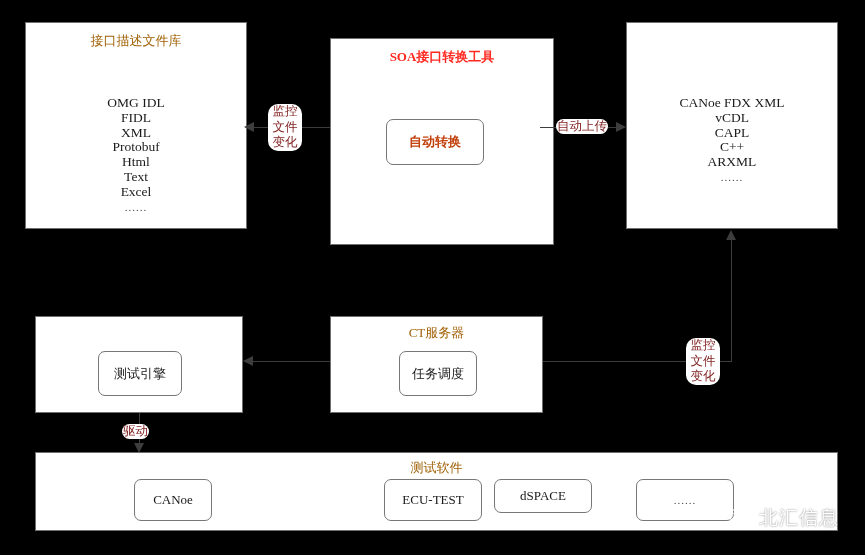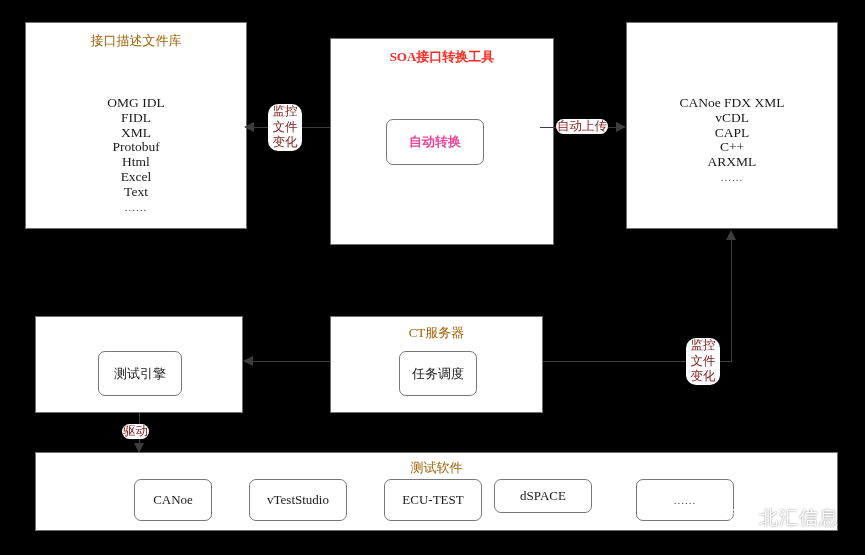--- a/index.html
+++ b/index.html
@@ -58,21 +58,21 @@
     border: 1px solid #777777;
     border-radius: 7px;
     box-sizing: border-box;
     display: flex;
     align-items: center;
     justify-content: center;
     font-size: 13px;
     color: #1a1a1a;
     white-space: nowrap;
   }
-  .chip.accent { color: #ec4899; font-weight: bold; }
+  .chip.accent { color: #c2410c; font-weight: bold; }
   .chip .ellip { font-size: 11px; letter-spacing: 1px; color: #444; }
 
   
   .line-h {
     position: absolute;
     height: 0;
     border-top: 1.4px solid #3d3d3d;
   }
   .line-v {
     position: absolute;
@@ -138,22 +138,22 @@
 <div id="canvas">
 
   <div class="box" style="left:25px; top:22px; width:222px; height:207px;">
     <div class="box-title" style="top:10px;">接口描述文件库</div>
     <div class="stack" style="top:73px;">
       <div>OMG IDL</div>
       <div>FIDL</div>
       <div>XML</div>
       <div>Protobuf</div>
       <div>Html</div>
+      <div>Text</div>
       <div>Excel</div>
-      <div>Text</div>
       <div class="ellip">......</div>
     </div>
   </div>
 
   <div class="box" style="left:330px; top:38px; width:224px; height:207px;">
     <div class="box-title accent" style="top:10px;">SOA接口转换工具</div>
     <div class="chip accent" style="left:55px; top:80px; width:98px; height:46px;">自动转换</div>
   </div>
 
   <div class="box" style="left:626px; top:22px; width:212px; height:207px;">
@@ -201,21 +201,20 @@
     <div>变化</div>
   </div>
 
   <div class="line-v" style="left:139px; top:413px; height:30px;"></div>
   <div class="arrow down" style="left:134px; top:443px;"></div>
   <div class="edge-label" style="left:122px; top:424px;">驱动</div>
 
   <div class="box" style="left:35px; top:452px; width:803px; height:79px;">
     <div class="box-title" style="top:7px;">测试软件</div>
     <div class="chip" style="left:98px; top:26px; width:78px; height:42px;">CANoe</div>
-    <div class="chip" style="left:213px; top:26px; width:98px; height:42px;">vTestStudio</div>
     <div class="chip" style="left:348px; top:26px; width:98px; height:42px;">ECU-TEST</div>
     <div class="chip" style="left:458px; top:26px; width:98px; height:34px;">dSPACE</div>
     <div class="chip" style="left:600px; top:26px; width:98px; height:42px;">
       <span class="ellip">......</span>
     </div>
   </div>
 
   <div id="watermark" style="left:728px; top:505px;">
     <span style="display:inline-block;width:26px;height:22px;">
       <svg width="26" height="22" viewBox="0 0 26 22" xmlns="http://www.w3.org/2000/svg">

